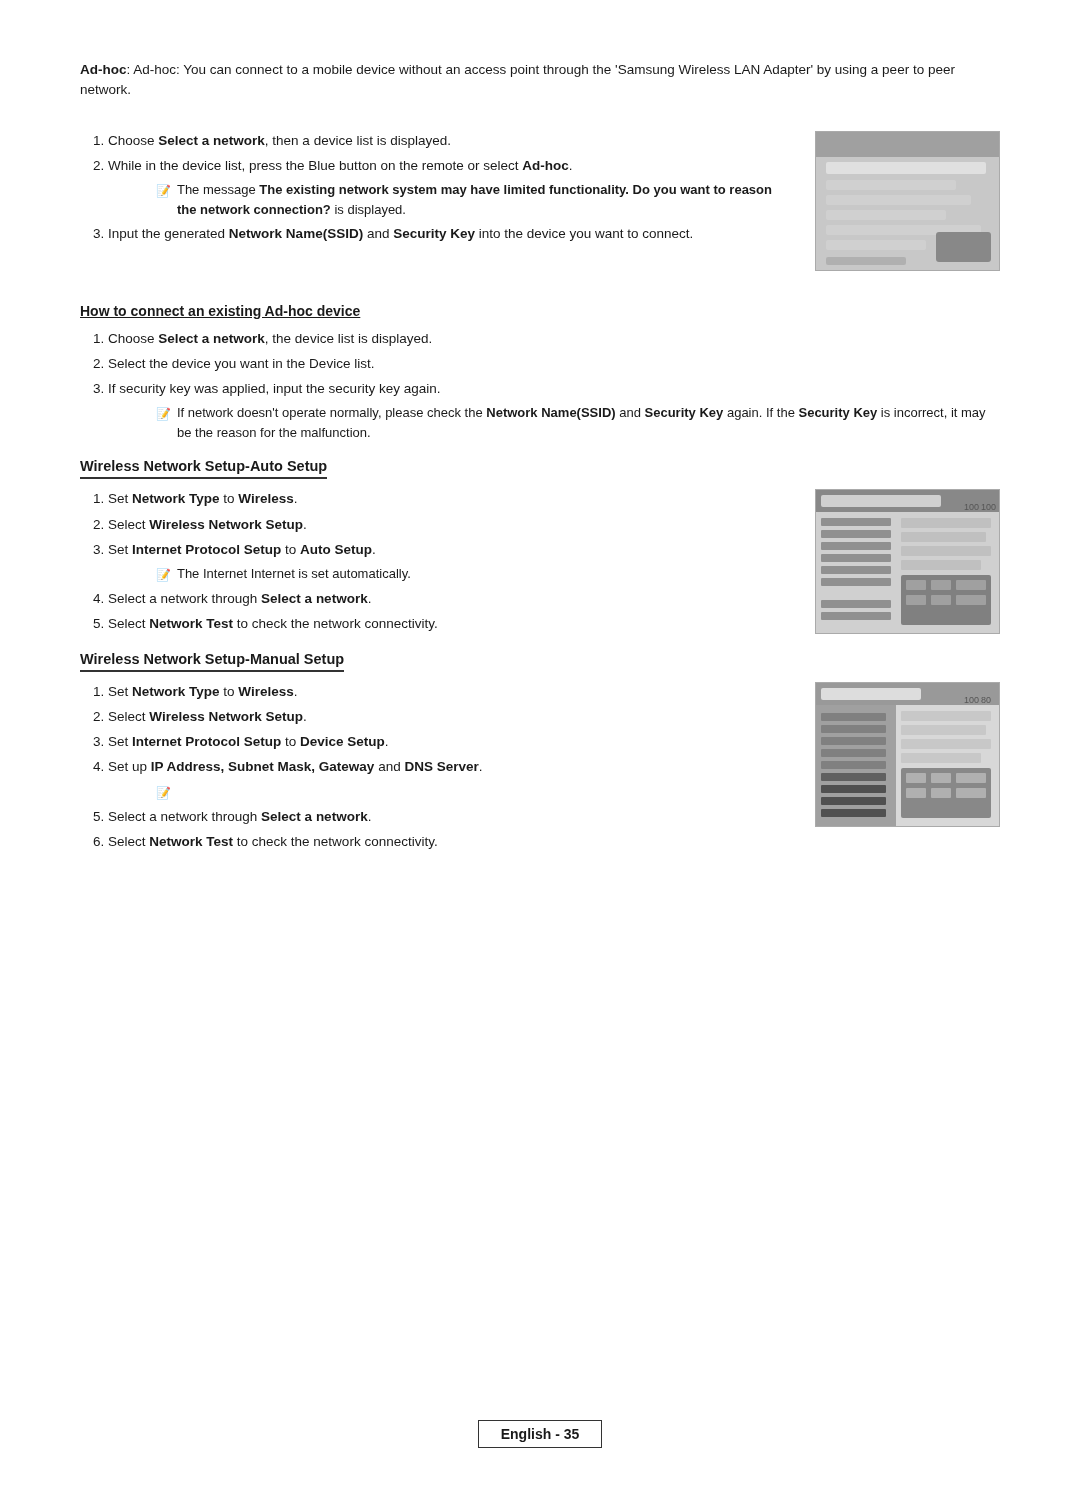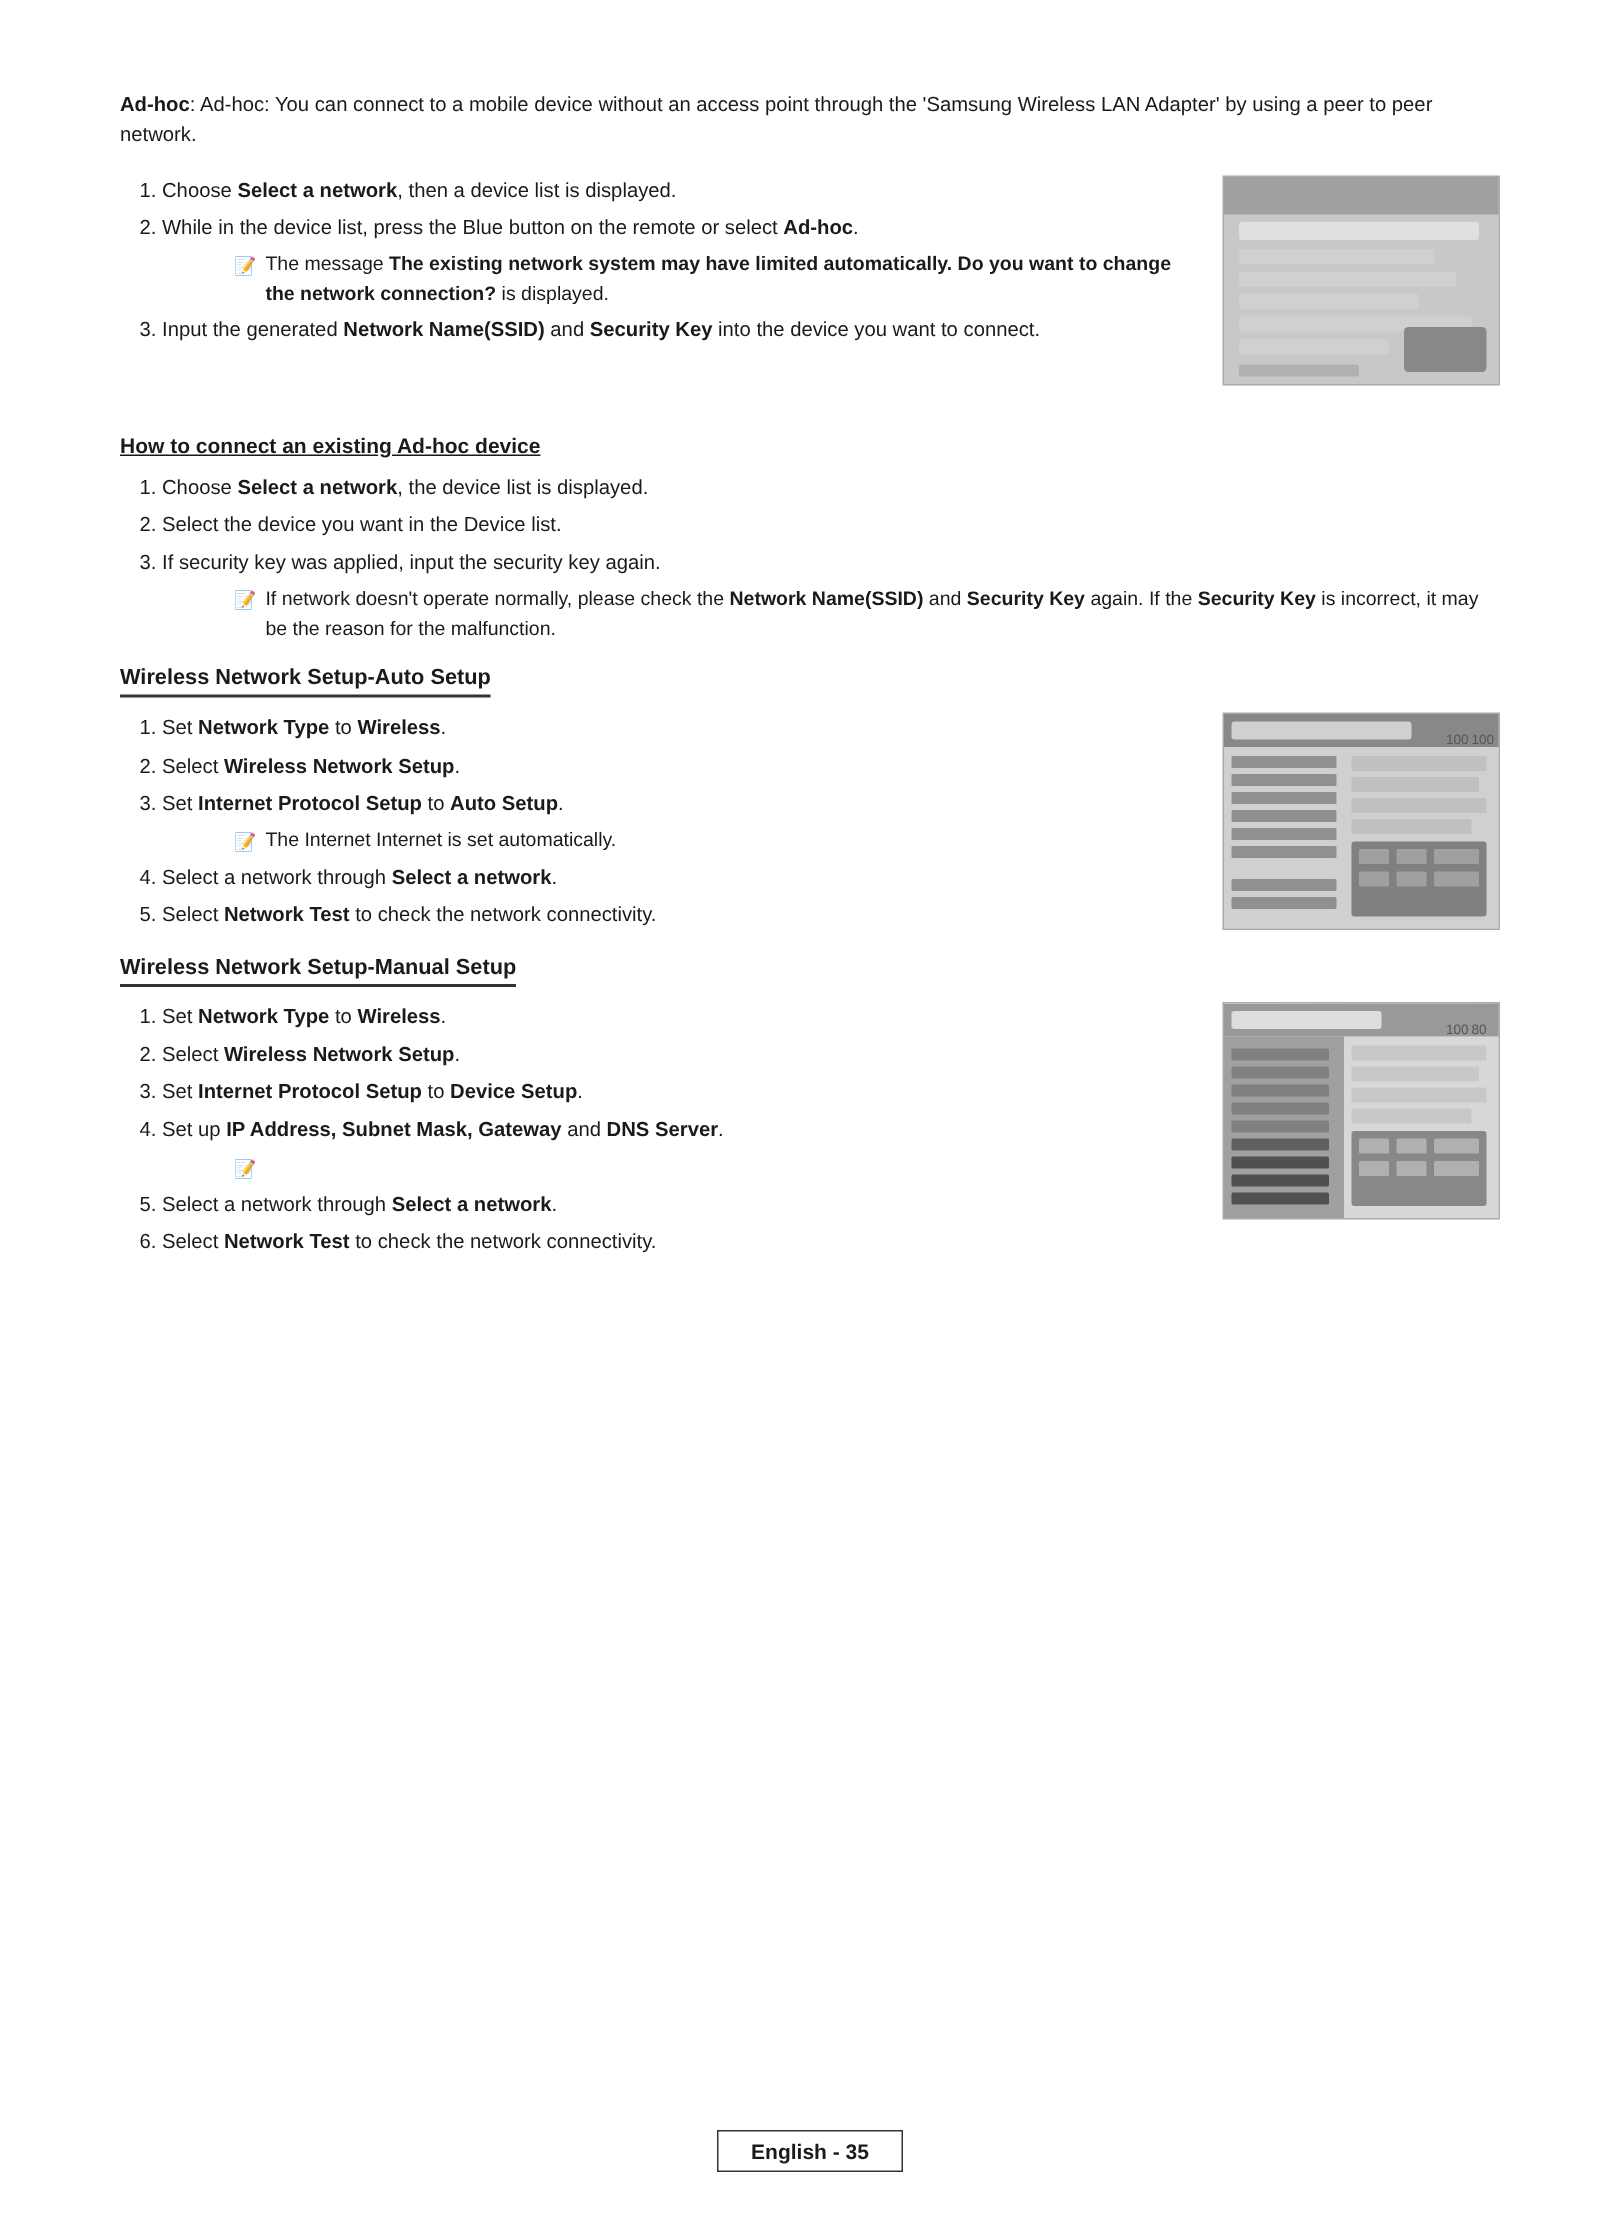--- a/index.html
+++ b/index.html
@@ -7,21 +7,21 @@
       background: #ffffff;
       font-family: Arial, Helvetica, sans-serif;
       font-size: 13.5px;
       color: #1a1a1a;
       width: 1080px;
       min-height: 1488px;
       padding: 60px 80px 60px 80px;
       position: relative;
     }
     .intro-text {
-      margin-bottom: 16px;
+      margin-bottom: 30px;
       line-height: 1.5;
       font-size: 13.5px;
     }
     .section-heading {
       font-size: 14px;
       font-weight: bold;
       text-decoration: underline;
       margin-bottom: 10px;
       margin-top: 18px;
     }
@@ -141,21 +141,21 @@
   <b>Ad-hoc</b>: <span>Ad-hoc: You can connect to a mobile device without an access point through the 'Samsung Wireless LAN Adapter' by using a peer to peer network.</span>
 </p>
 
 <div class="section-container">
   <div class="section-content">
     <ol>
       <li>Choose <b>Select a network</b>, then a device list is displayed.</li>
       <li>While in the device list, press the Blue button on the remote or select <b>Ad-hoc</b>.
         <div class="note-item">
           <span class="note-icon">📝</span>
-          <span class="note-text">The message <b>The existing network system may have limited automatically. Do you want to change the network connection?</b> is displayed.</span>
+          <span class="note-text">The message <b>The existing network system may have limited functionality. Do you want to reason the network connection?</b> is displayed.</span>
         </div>
       </li>
       <li>Input the generated <b>Network Name(SSID)</b> and <b>Security Key</b> into the device you want to connect.</li>
     </ol>
   </div>
   <div class="section-image img-sim-1">
     
     <svg width="185" height="140" xmlns="http://www.w3.org/2000/svg">
       <rect width="185" height="140" fill="#c8c8c8"></rect>
       <rect x="0" y="0" width="185" height="25" fill="#a0a0a0"></rect>

